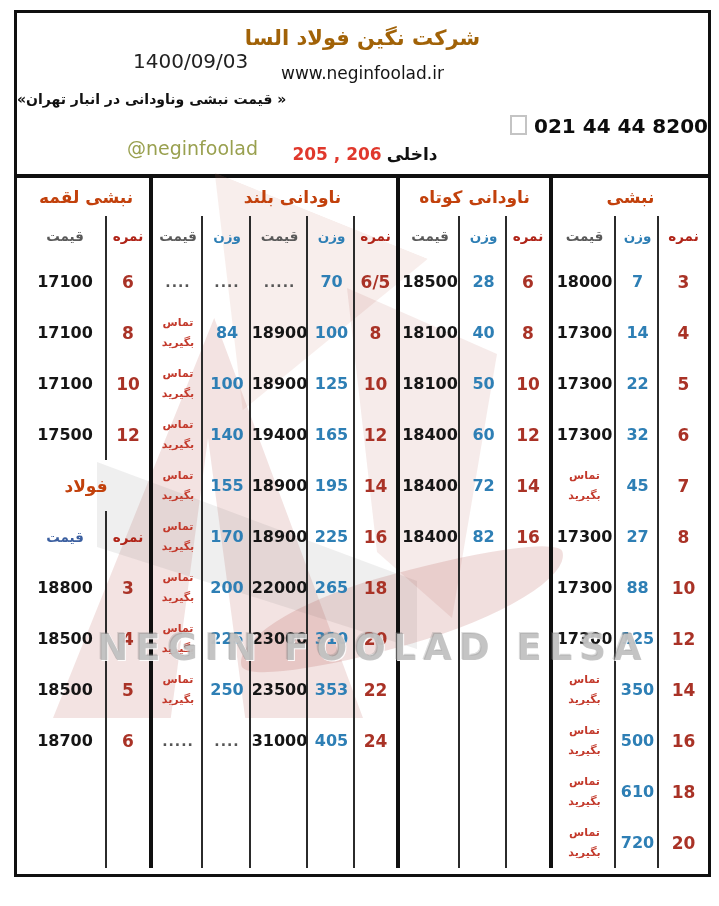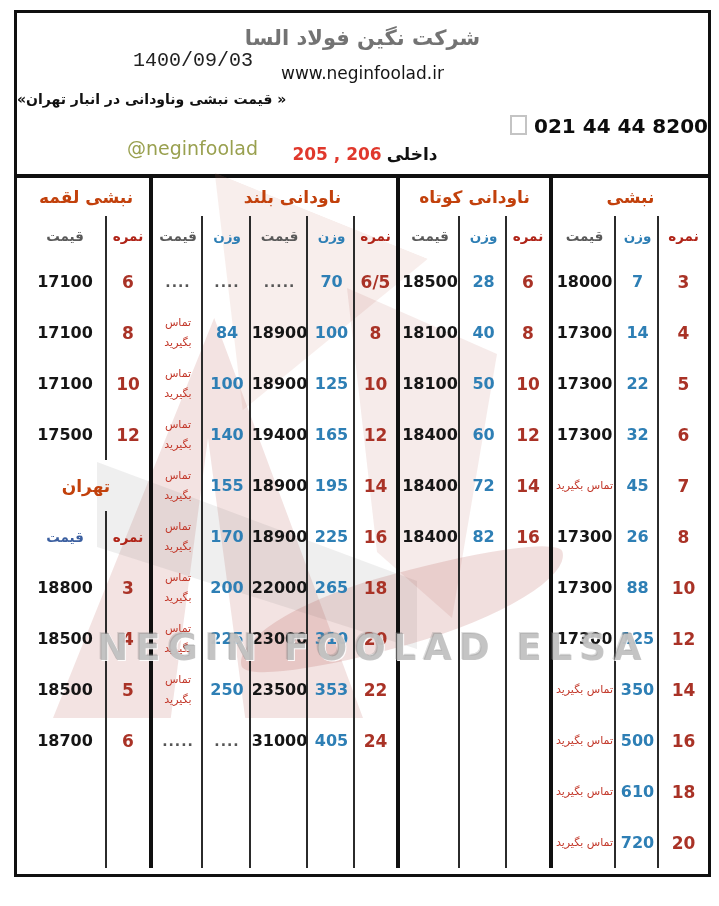--- a/index.html
+++ b/index.html
@@ -2,22 +2,22 @@
 <html lang="fa"><head>
 <meta charset="utf-8">
 <style>
   html,body{margin:0;padding:0;}
   body{width:719px;height:906px;background:#ffffff;font-family:"DejaVu Sans",sans-serif;}
   .sheet{position:relative;width:719px;height:906px;background:#ffffff;overflow:hidden;}
   .frame{position:absolute;left:14px;top:10px;width:691px;height:861px;border:3px solid #101010;background:#fff;box-sizing:content-box;}
 
   
   .header{position:relative;height:161px;direction:rtl;}
-  .company{text-align:center;font-size:21px;font-weight:bold;color:#737373;padding-top:13px;}
-  .date{position:absolute;left:116px;top:36px;font-size:20px;color:#222;direction:ltr;font-family:Liberation Mono, monospace;}
+  .company{text-align:center;font-size:21px;font-weight:bold;color:#a16207;padding-top:13px;}
+  .date{position:absolute;left:116px;top:36px;font-size:20px;color:#222;direction:ltr;}
   .website{text-align:center;font-size:17px;color:#151515;margin-top:13px;direction:ltr;}
   .subtitle{text-align:left;font-size:14px;font-weight:bold;color:#111;margin-top:8px;}
   .phone{text-align:right;font-size:20px;font-weight:bold;color:#0d0d0d;margin-top:7px;direction:ltr;}
   .phone-box{display:inline-block;width:13px;height:16px;border:2px solid #c4c4c4;margin-right:7px;vertical-align:-2px;}
   .internal{text-align:center;font-size:17px;font-weight:bold;color:#111;margin-top:6px;}
   .internal .num{color:#e0382c;padding:0 5px;direction:ltr;display:inline-block;}
   .ig{position:absolute;left:110px;top:124px;font-size:19px;color:#99a04f;direction:ltr;}
 
   
   .table{position:relative;display:flex;direction:rtl;border-top:4px solid #101010;height:690px;background:transparent;}
@@ -29,21 +29,21 @@
 
   .cell{display:flex;align-items:center;justify-content:center;text-align:center;z-index:1;padding:0 2px;box-sizing:border-box;}
   .title{font-weight:bold;font-size:17px;color:#c2410c;}
   .hd{font-size:13.5px;font-weight:bold;color:#595959;}
   .hd-grade{color:#b02418;}
   .hd-weight{color:#2e7fb5;}
   .hd-blue{color:#3b5fa0;}
   .v-grade{color:#a93226;font-weight:bold;font-size:17px;}
   .v-weight{color:#2e7fb5;font-weight:bold;font-size:16px;}
   .v-price{color:#151515;font-weight:bold;font-size:16px;}
-  .contact{color:#c3392b !important;font-size:11px !important;font-weight:normal;line-height:1.75;}
+  .contact{color:#c3392b !important;font-size:11px !important;font-weight:bold;line-height:1.75;}
   .dots{color:#555 !important;font-size:14px !important;letter-spacing:1px;font-weight:bold;}
 
   .vl{position:absolute;top:38px;bottom:0;width:2px;background:#2b2b2b;z-index:0;}
   .vl-a{bottom:auto;height:244px;}
   .vl-b{top:333px;}
 
   
   .watermark{position:absolute;top:448px;left:-14px;width:740px;z-index:3;font-size:37px;font-weight:bold;
     color:rgba(150,150,150,0.55);letter-spacing:7px;white-space:nowrap;direction:ltr;text-align:center;
     text-shadow:1px 1px 0 rgba(255,255,255,0.9), -1px -1px 0 rgba(120,120,120,0.25);pointer-events:none;}
@@ -93,21 +93,21 @@
           <div class="cell v-grade">5</div>
           <div class="cell v-weight">22</div>
           <div class="cell v-price">17300</div>
           <div class="cell v-grade">6</div>
           <div class="cell v-weight">32</div>
           <div class="cell v-price">17300</div>
           <div class="cell v-grade">7</div>
           <div class="cell v-weight">45</div>
           <div class="cell v-price contact">تماس بگیرید</div>
           <div class="cell v-grade">8</div>
-          <div class="cell v-weight">26</div>
+          <div class="cell v-weight">27</div>
           <div class="cell v-price">17300</div>
           <div class="cell v-grade">10</div>
           <div class="cell v-weight">88</div>
           <div class="cell v-price">17300</div>
           <div class="cell v-grade">12</div>
           <div class="cell v-weight">125</div>
           <div class="cell v-price">17300</div>
           <div class="cell v-grade">14</div>
           <div class="cell v-weight">350</div>
           <div class="cell v-price contact">تماس بگیرید</div>
@@ -219,21 +219,21 @@
           <div class="cell hd hd-grade">نمره</div>
           <div class="cell hd hd-price">قیمت</div>
           <div class="cell v-grade">6</div>
           <div class="cell v-price">17100</div>
           <div class="cell v-grade">8</div>
           <div class="cell v-price">17100</div>
           <div class="cell v-grade">10</div>
           <div class="cell v-price">17100</div>
           <div class="cell v-grade">12</div>
           <div class="cell v-price">17500</div>
-          <div class="cell title" style="grid-column: 1 / -1;">تهران</div>
+          <div class="cell title" style="grid-column: 1 / -1;">فولاد</div>
           <div class="cell hd hd-grade">نمره</div>
           <div class="cell hd hd-price hd-blue">قیمت</div>
           <div class="cell v-grade">3</div>
           <div class="cell v-price">18800</div>
           <div class="cell v-grade">4</div>
           <div class="cell v-price">18500</div>
           <div class="cell v-grade">5</div>
           <div class="cell v-price">18500</div>
           <div class="cell v-grade">6</div>
           <div class="cell v-price">18700</div>

